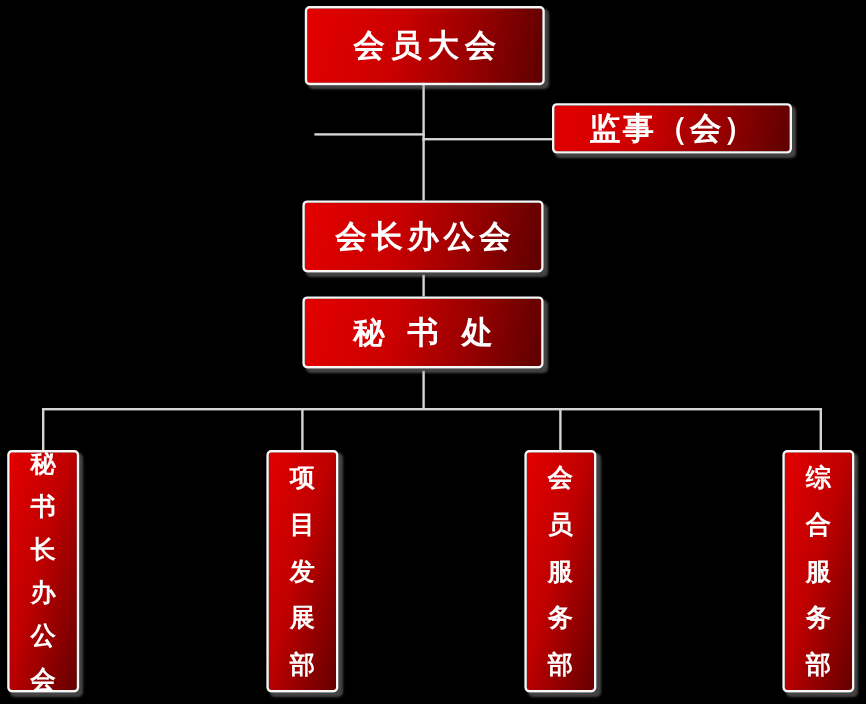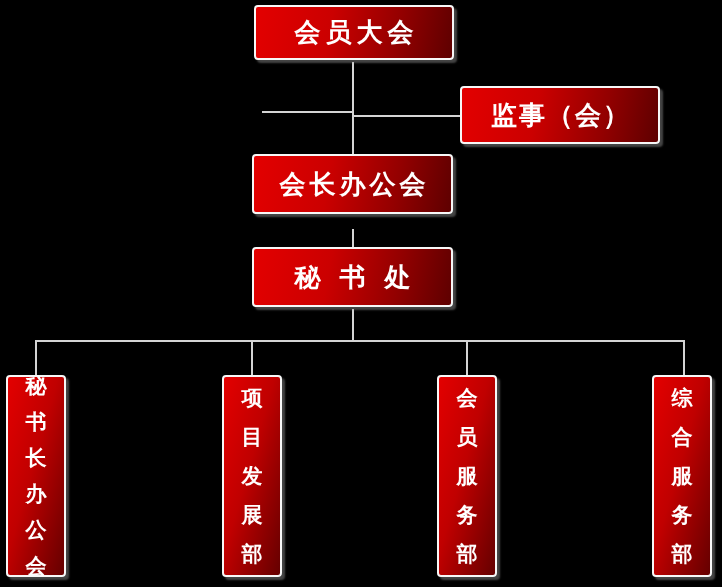--- a/index.html
+++ b/index.html
@@ -38,24 +38,24 @@
   }
   .wide {
     background: linear-gradient(100deg, #e30000 0%, #cb0000 38%, #930000 72%, #5e0000 100%);
     font-size: 26px;
     white-space: nowrap;
   }
   .tall {
     background: linear-gradient(to bottom right, #e30000 0%, #c00000 45%, #650000 100%);
     font-size: 21px;
   }
-  .node-a { left: 254px; top: 5px;   width: 200px; height: 55px; }
+  .node-a { left: 254px; top: 5px;   width: 200px; height: 66px; }
   .node-b { left: 62px;  top: 86px;  width: 200px; height: 58px; }
-  .node-c { left: 460px; top: 86px;  width: 200px; height: 58px; }
-  .node-d { left: 252px; top: 154px; width: 201px; height: 60px; }
+  .node-c { left: 460px; top: 86px;  width: 200px; height: 42px; }
+  .node-d { left: 252px; top: 167px; width: 201px; height: 60px; }
   .node-e { left: 252px; top: 247px; width: 201px; height: 60px; text-align: right; }
   .node-f1 { left: 6px;   top: 375px; width: 60px; height: 202px; }
   .node-f2 { left: 222px; top: 375px; width: 60px; height: 202px; }
   .node-f3 { left: 437px; top: 375px; width: 60px; height: 202px; }
   .node-f4 { left: 652px; top: 375px; width: 60px; height: 202px; }
   .ls5 { letter-spacing: 5px; margin-right: -5px; }
   .ls4 { letter-spacing: 4px; margin-right: -4px; }
   .ls2 { letter-spacing: 2px; margin-right: -2px; }
   
   .vtext { display: flex; flex-direction: column; align-items: center; gap: 11px; }

